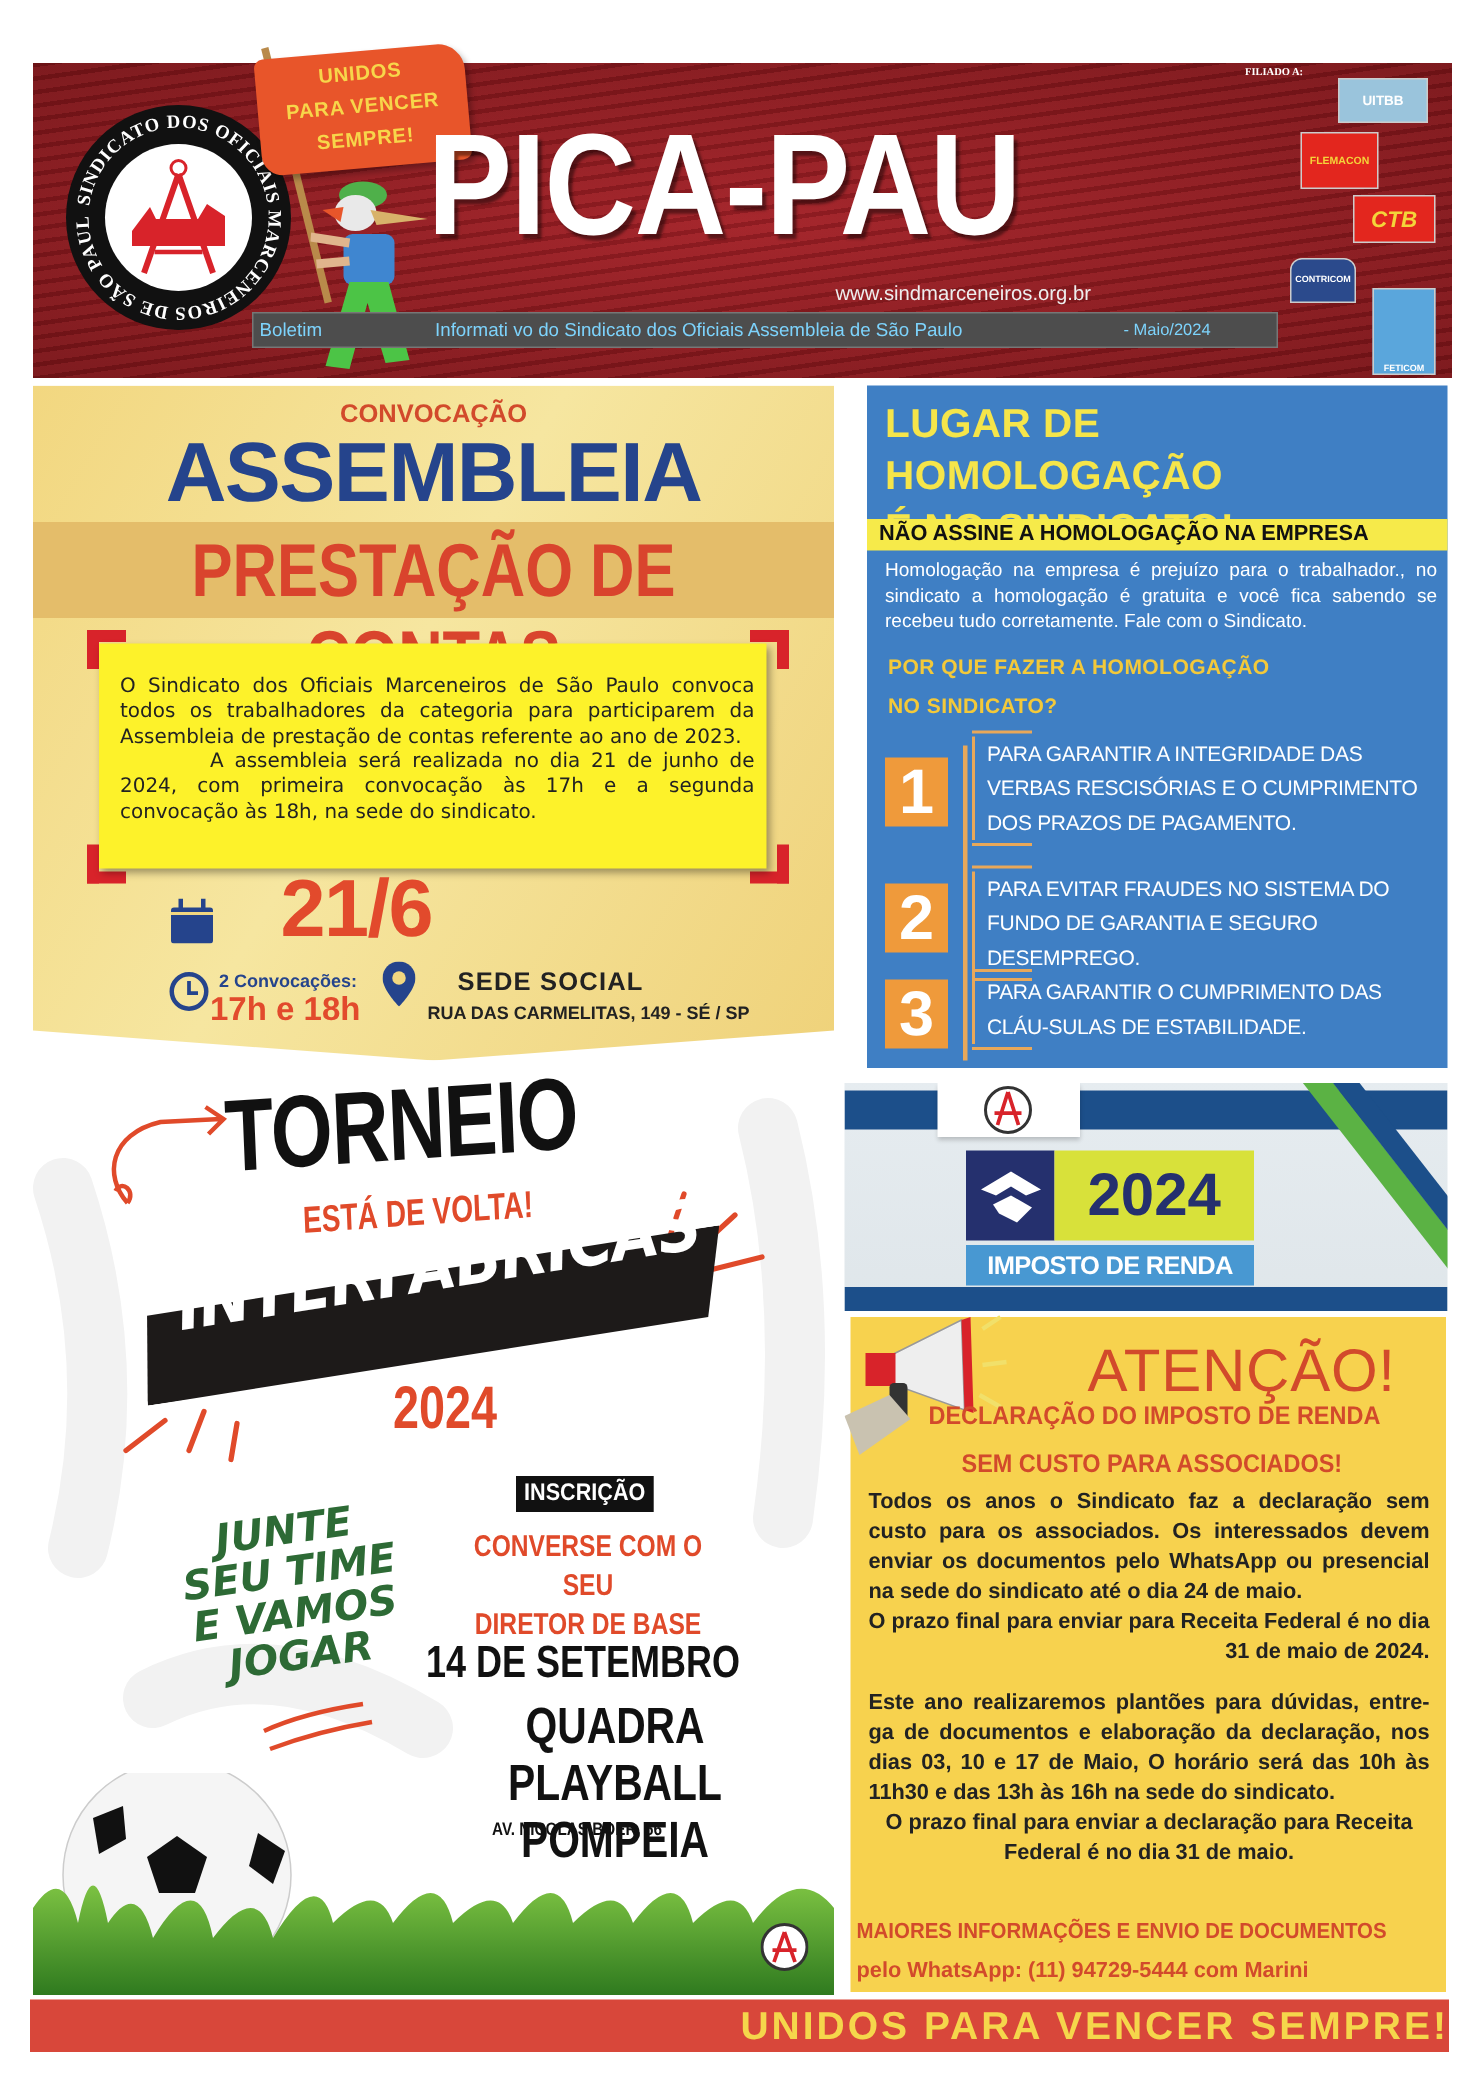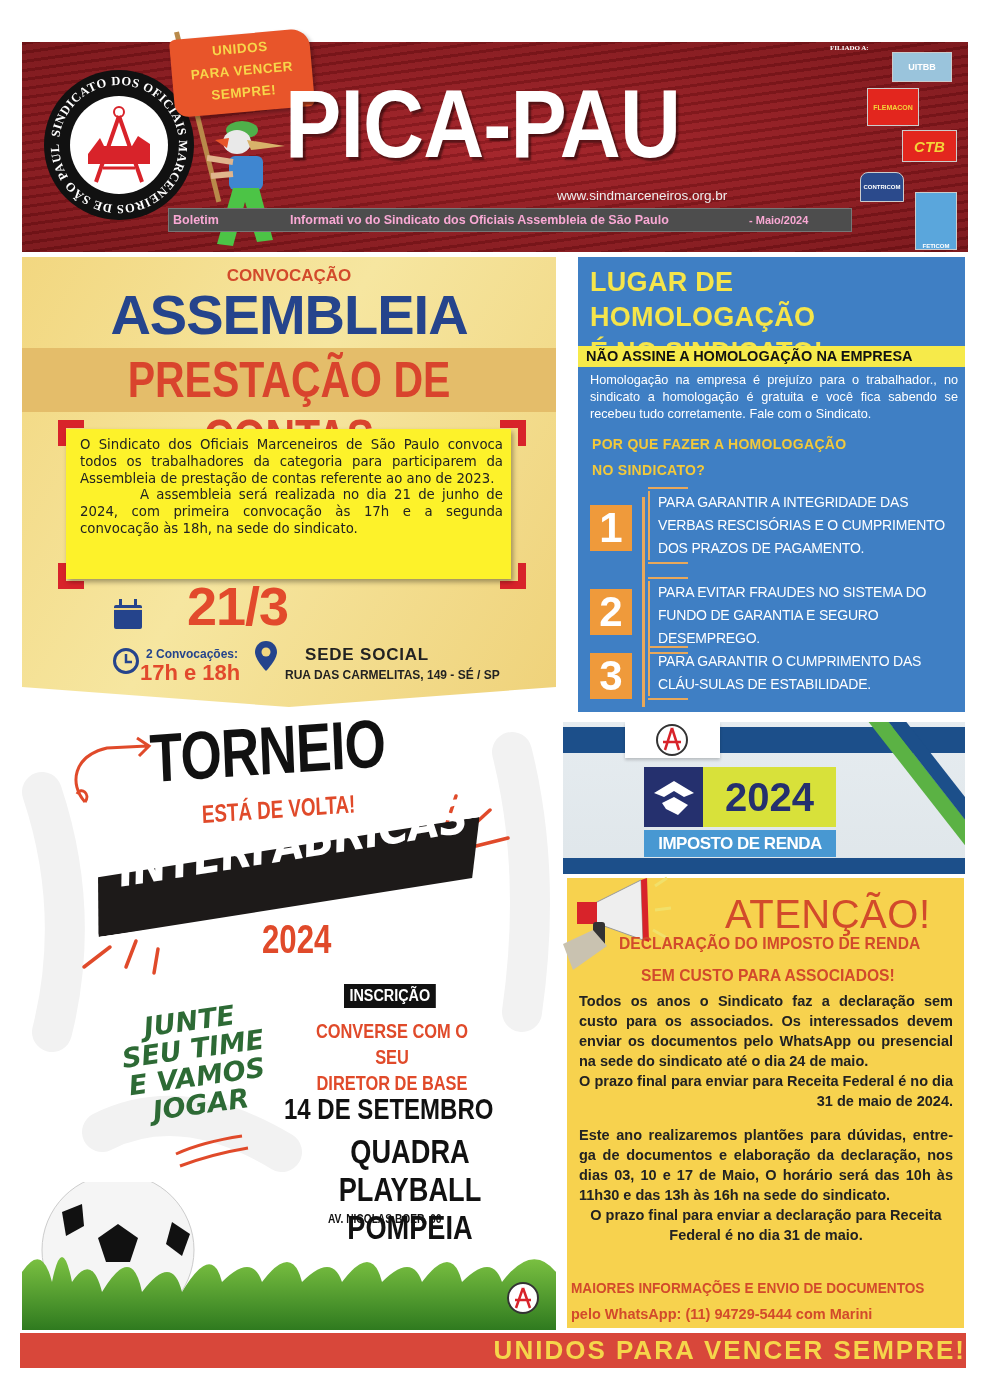--- a/index.html
+++ b/index.html
@@ -10,31 +10,31 @@
 .logo-ring{position:absolute;left:22px;top:28px;width:150px;height:150px;border-radius:50%;background:#111;}
 .logo-inner{position:absolute;left:26px;top:26px;width:98px;height:98px;border-radius:50%;background:#fff}
 .logo-ring svg{position:absolute;left:0;top:0}
 .flag{position:absolute;left:150px;top:-8px;width:140px;height:78px;background:#e8552a;transform:rotate(-5deg);border-radius:6px 18px 6px 14px;box-shadow:2px 3px 4px rgba(0,0,0,.3)}
 .flag span{display:block;text-align:center;color:#f7d64a;font-weight:bold;font-size:13.5px;line-height:15px;letter-spacing:.5px;padding-top:7px;font-family:"Liberation Sans",sans-serif}
 .pole{position:absolute;left:152px;top:-10px;width:5px;height:175px;background:#b98a4a;transform:rotate(-14deg);transform-origin:top}
 .mascot{position:absolute;left:185px;top:70px}
 .title-main{position:absolute;left:263px;top:32px;color:#fff;font-weight:bold;font-size:96px;letter-spacing:-1px;line-height:100px;font-family:"Liberation Sans",sans-serif;text-shadow:3px 3px 2px rgba(0,0,0,.45);transform:scaleX(.88);transform-origin:left}
 .url{position:absolute;left:535px;top:146px;color:#eee;font-size:13.5px}
 .subbar{position:absolute;left:146px;top:166px;width:684px;height:24px;background:#4d4d4d;border:1px solid #777}
-.subbar span{position:absolute;top:4px;color:#f9a8d4;font-weight:bold;font-size:12.5px}
+.subbar span{position:absolute;top:4px;color:#7dd3fc;font-weight:normal;font-size:12.5px}
 .filiado{position:absolute;left:808px;top:2px;color:#fff;font-size:7px;font-family:"Liberation Serif",serif;font-weight:bold}
 .aff{position:absolute;border:1px solid #ccc;font-size:9px;font-weight:bold;display:flex;align-items:center;justify-content:center}
 
 #assembleia{position:absolute;left:22px;top:257px;width:534px;height:450px;background:linear-gradient(120deg,#f2d780 0%,#f6e6a0 45%,#efd27a 100%);clip-path:polygon(0 0,100% 0,100% 430px,50% 450px,0 430px)}
 .conv{position:absolute;top:9px;left:0;width:100%;text-align:center;color:#d24a2b;font-weight:bold;font-size:17px}
 .assemb{position:absolute;top:26px;left:0;width:100%;text-align:center;color:#25448c;font-weight:900;font-size:56px;letter-spacing:-1px;line-height:64px;font-family:"Liberation Sans",sans-serif}
 .prest-band{position:absolute;top:91px;left:0;width:100%;height:64px;background:#e4bd6a}
 .prest{position:absolute;top:94px;left:0;width:100%;text-align:center;color:#d9442d;font-weight:bold;font-size:50px;line-height:58px;transform:scaleX(.82);font-family:"Liberation Sans",sans-serif}
 .bracket{position:absolute;width:26px;height:26px;border-color:#d8232a;border-style:solid}
-.ybox{position:absolute;left:44px;top:172px;width:445px;height:150px;background:#fdf22a;box-shadow:2px 3px 5px rgba(0,0,0,.35);padding:8px 8px 0 14px;font-family:"DejaVu Sans",sans-serif;font-size:13.3px;line-height:16.8px;color:#222;text-align:justify}
+.ybox{position:absolute;left:44px;top:172px;width:445px;height:150px;background:#fdf22a;box-shadow:2px 3px 5px rgba(0,0,0,.35);padding:21px 8px 0 14px;font-family:"DejaVu Sans",sans-serif;font-size:13.3px;line-height:16.8px;color:#222;text-align:justify}
 .ybox p{margin:0}
 .date-big{position:absolute;left:165px;top:318px;color:#e24a2c;font-weight:900;font-size:54px;letter-spacing:-1px}
 .conv-lbl{position:absolute;left:124px;top:390px;color:#25448c;font-weight:bold;font-size:12px}
 .conv-time{position:absolute;left:118px;top:403px;color:#e24a2c;font-weight:900;font-size:22px}
 .sede{position:absolute;left:283px;top:388px;color:#222;font-weight:900;font-size:17px;letter-spacing:.8px}
 .rua{position:absolute;left:263px;top:411px;color:#222;font-weight:bold;font-size:12px}
 
 #homolog{position:absolute;left:578px;top:257px;width:387px;height:455px;background:#3f7fc4}
 .h-title{position:absolute;left:12px;top:8px;color:#f5e54a;font-weight:900;font-size:27px;line-height:35px;letter-spacing:.3px}
 .h-band{position:absolute;left:0;top:89px;width:100%;height:21px;background:#f6ea4a}
@@ -124,21 +124,21 @@
     <p> O  Sindicato dos Oficiais Marceneiros de São Paulo convoca todos os  trabalhadores da categoria para participarem da Assembleia de prestação de contas referente ao ano de 2023.</p>
     <p style="text-indent:60px">A assembleia será realizada no dia 21 de junho de 2024, com primeira convocação às 17h e a segunda convocação às 18h, na sede do sindicato.</p>
   </div>
 
   <svg class="abs" style="left:92px;top:342px" width="28" height="30" viewBox="0 0 28 30">
     <rect x="0" y="6" width="28" height="24" rx="2" fill="#25448c"></rect>
     <rect x="5" y="0" width="3" height="8" fill="#25448c"></rect>
       <rect x="20" y="0" width="3" height="8" fill="#25448c"></rect>
     <rect x="0" y="9" width="28" height="2" fill="#f2d780"></rect>
   </svg>
-  <div class="date-big">21/3</div>
+  <div class="date-big">21/6</div>
 
   <svg class="abs" style="left:90px;top:390px" width="28" height="28" viewBox="0 0 28 28">
     <circle cx="14" cy="14" r="11.5" fill="none" stroke="#25448c" stroke-width="3"></circle>
     <path d="M14 7 L14 15 L20 15" fill="none" stroke="#25448c" stroke-width="2.5"></path>
   </svg>
   <div class="conv-lbl">2 Convocações:</div>
   <div class="conv-time">17h e 18h</div>
 
   <svg class="abs" style="left:233px;top:384px" width="22" height="30" viewBox="0 0 22 30">
     <path d="M11 0 C4.9 0 0 4.9 0 11 C0 19 11 30 11 30 C11 30 22 19 22 11 C22 4.9 17.1 0 11 0 Z" fill="#25448c"></path>

